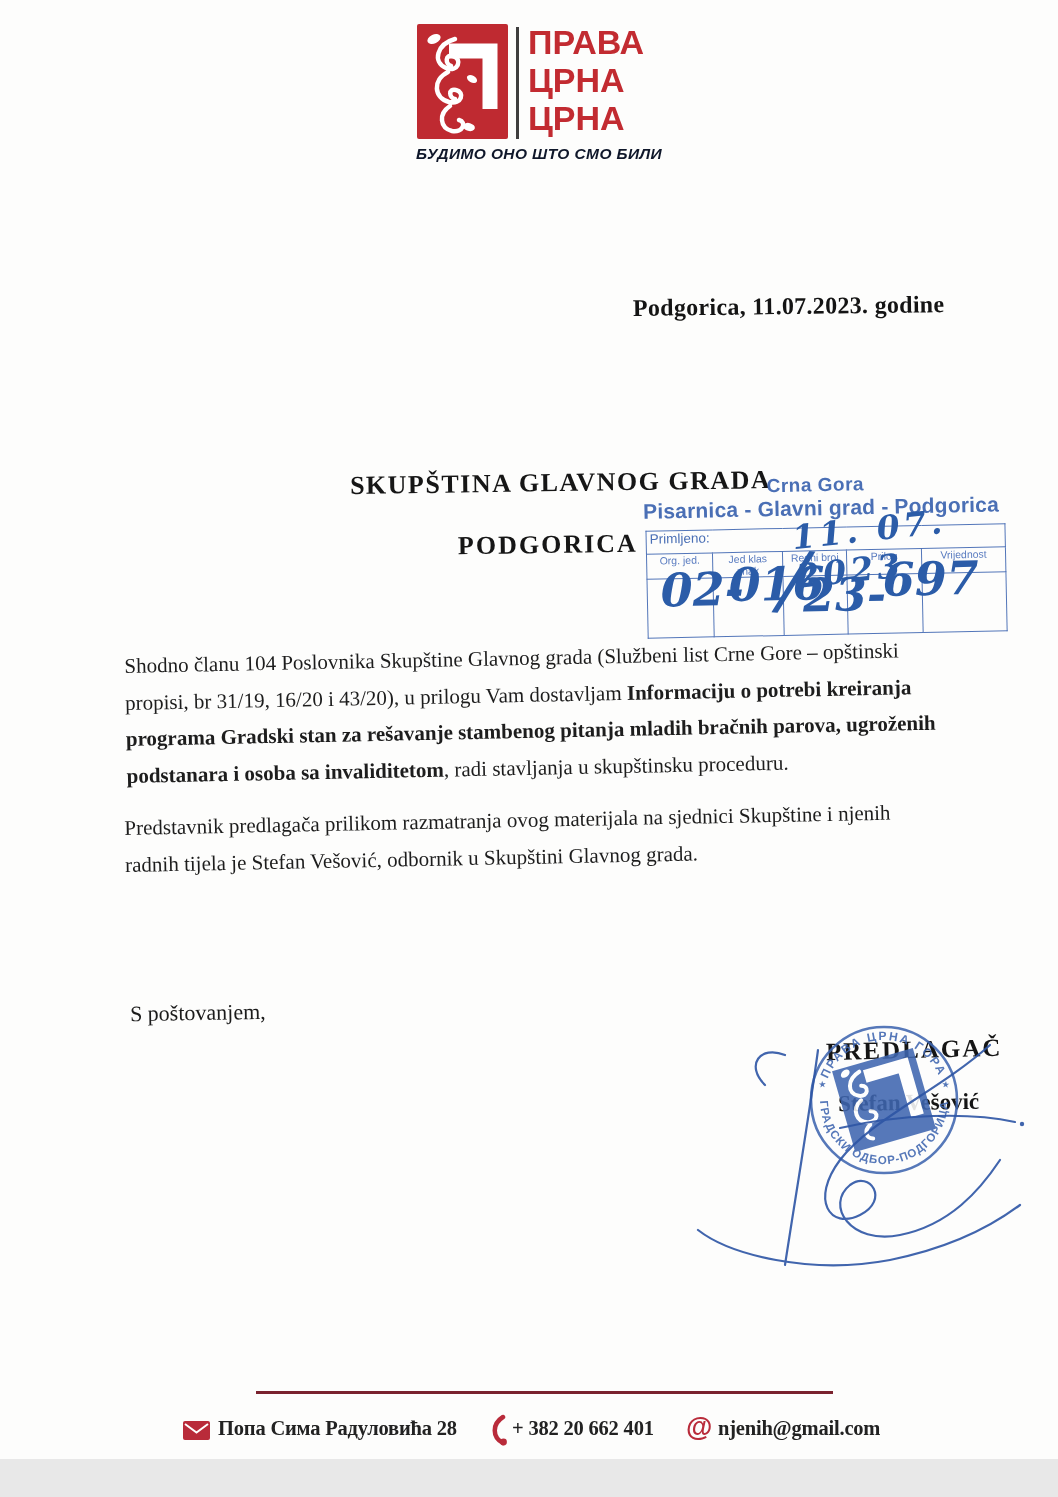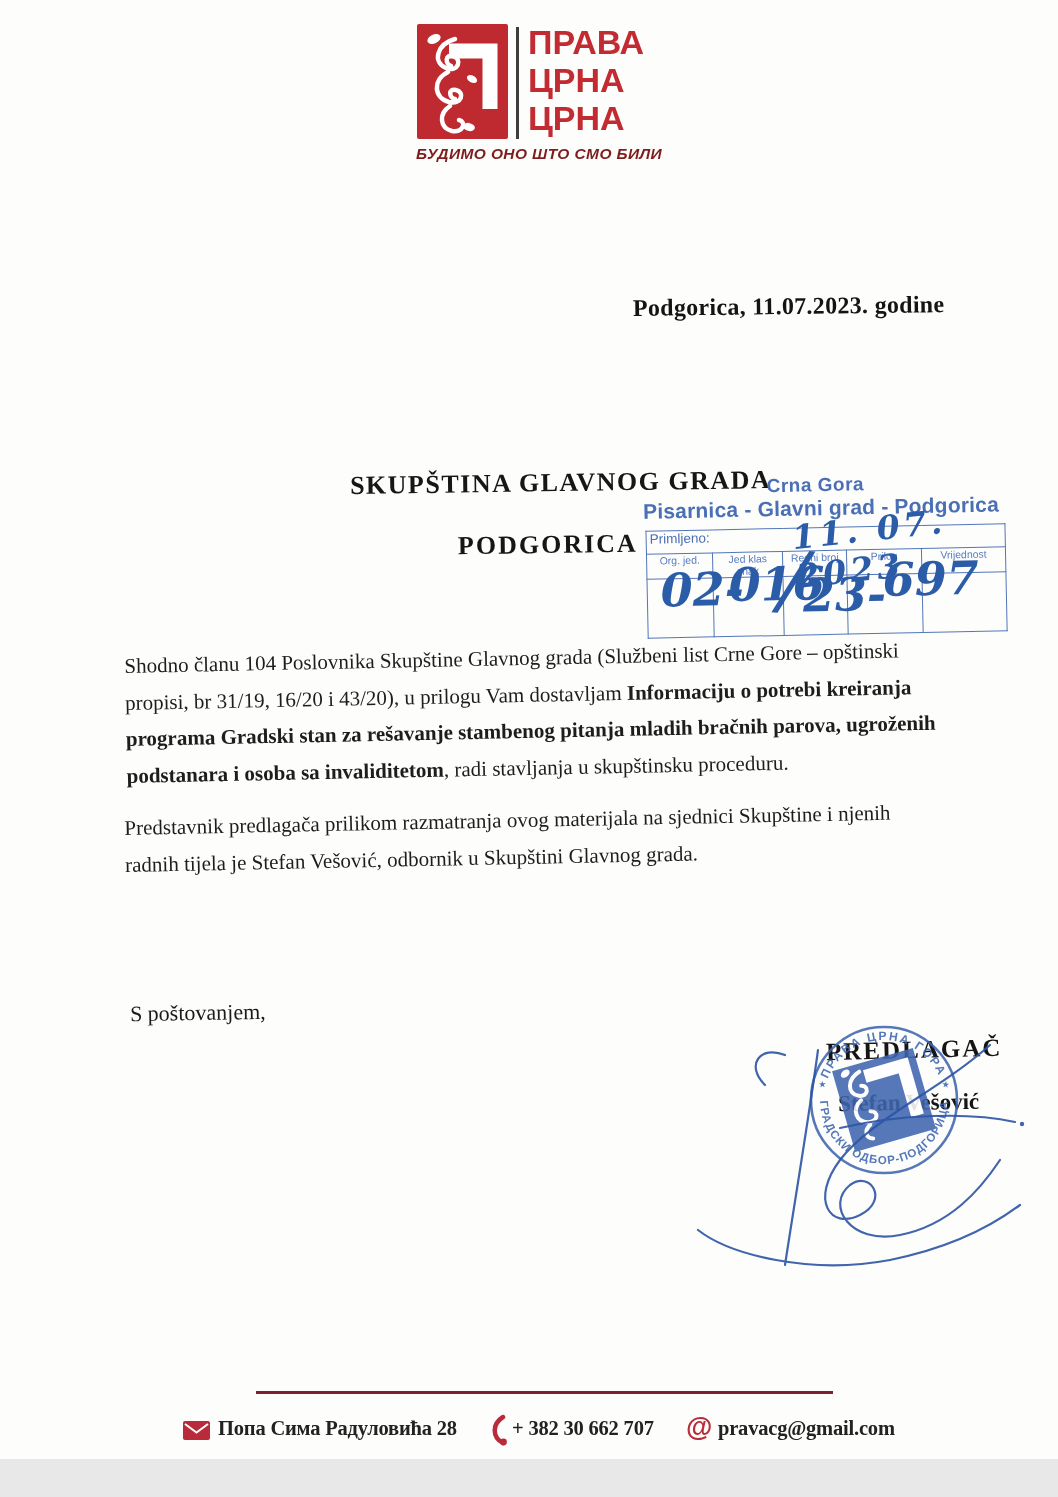--- a/index.html
+++ b/index.html
@@ -12,21 +12,21 @@
   .logo-square{position:absolute;left:417px;top:24px;width:91px;height:115px;}
   .logo-divider{position:absolute;left:516px;top:27px;width:3px;height:112px;background:#3f3e3e;}
   .logo-name{
     position:absolute;left:528px;top:23px;
     font-family:"Liberation Sans",sans-serif;font-weight:bold;
     font-size:34px;line-height:38px;color:#c22b31;letter-spacing:0px;
   }
   .tagline{
     position:absolute;left:416px;top:145px;
     font-family:"Liberation Sans",sans-serif;font-weight:bold;font-style:italic;
-    font-size:15.5px;color:#7f1d1d;letter-spacing:0.4px;
+    font-size:15.5px;color:#0f172a;letter-spacing:0.4px;
   }
   
   .dateline{
     position:absolute;left:633px;top:293px;font-weight:bold;font-size:24px;
     transform:rotate(-0.7deg);letter-spacing:0.3px;color:#141414;
   }
   .rec1{
     position:absolute;left:350px;top:468px;font-weight:bold;font-size:26px;
     letter-spacing:1.5px;transform:rotate(-0.8deg);color:#161616;
   }
@@ -204,18 +204,18 @@
   <svg class="envelope-icon" viewBox="0 0 27 19" width="27" height="19">
     <rect x="0" y="0" width="27" height="19" rx="2" fill="#b92b3a"></rect>
     <polyline points="2,3 13.5,11.5 25,3" fill="none" stroke="#ffffff" stroke-width="2"></polyline>
   </svg>
   <div class="foot-item f-address">Попа Сима Радуловића 28</div>
 
   <svg class="phone-icon" viewBox="0 0 22 32" width="22" height="32">
     <path d="M 16,3 C 5,10 5,23 16,29" fill="none" stroke="#b92b3a" stroke-width="4.5" stroke-linecap="round"></path>
     <circle cx="16.5" cy="28" r="3.4" fill="#b92b3a"></circle>
   </svg>
-  <div class="foot-item f-phone">+ 382 30 662 707</div>
+  <div class="foot-item f-phone">+ 382 20 662 401</div>
 
   <div class="at-icon">@</div>
-  <div class="foot-item f-email">pravacg@gmail.com</div>
+  <div class="foot-item f-email">njenih@gmail.com</div>
 
 </div>
 
 </body></html>

